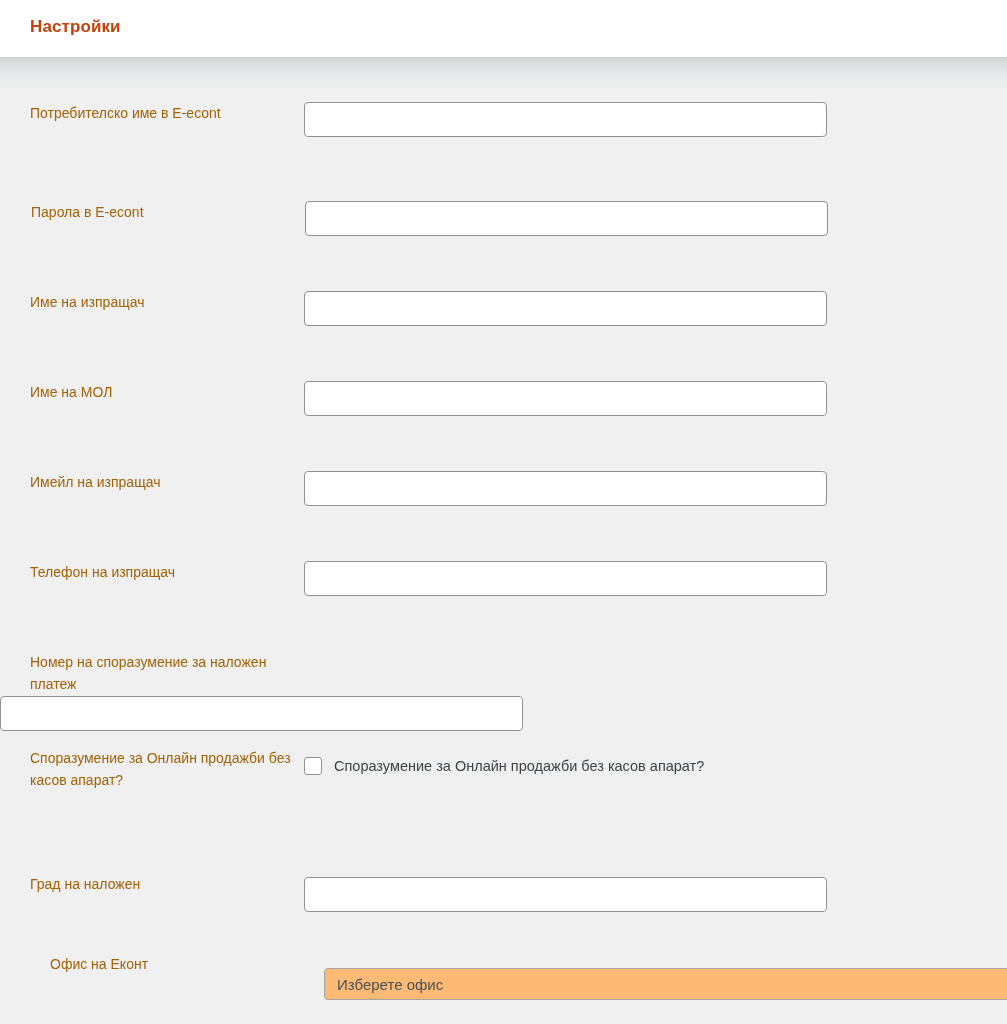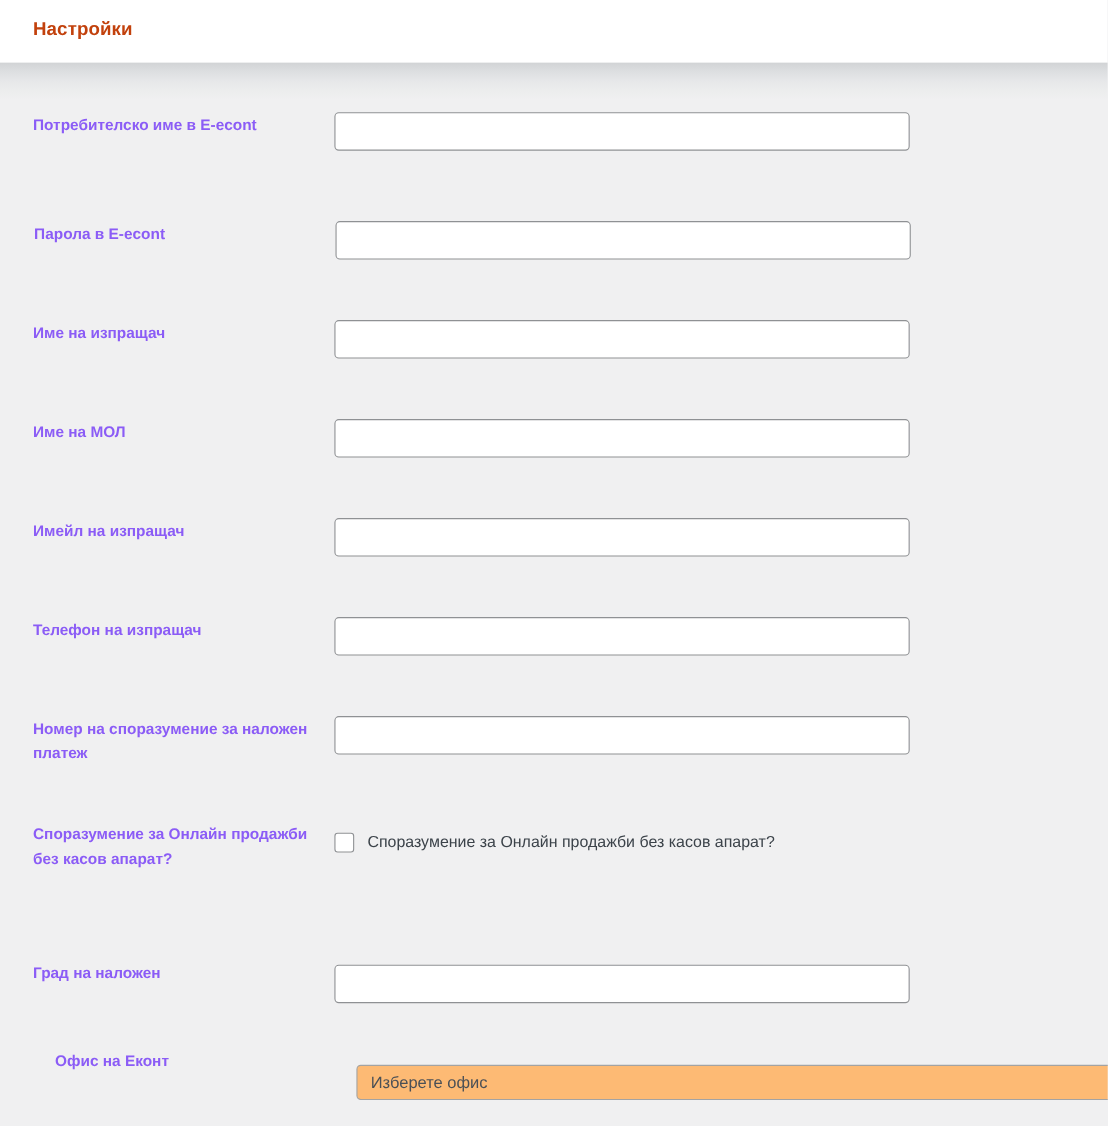--- a/index.html
+++ b/index.html
@@ -64,22 +64,22 @@
     width: 1007px;
     box-sizing: border-box;
   }
   .form-row .row-label {
     width: 304px;
     min-width: 304px;
     padding-left: 30px;
     padding-right: 10px;
     box-sizing: border-box;
     font-size: 14px;
-    font-weight: bold;
-    color: #8b5cf6;
+    font-weight: normal;
+    color: #a16207;
     line-height: 1.6;
   }
   .form-row .row-field {
     flex: 1 1 auto;
     box-sizing: border-box;
   }
 
   input.text-input {
     width: 523px;
     height: 35px;
@@ -165,21 +165,21 @@
       <div class="row-field" style="margin-top: 0px;"><input type="text" class="text-input" placeholder="" style=""></div>
     </div>
     <div class="form-row" style="position: absolute; top: 414px; left: 0px;">
       <div class="row-label">Имейл на изпращач</div>
       <div class="row-field" style="margin-top: 0px;"><input type="text" class="text-input" placeholder="" style=""></div>
     </div>
     <div class="form-row" style="position: absolute; top: 504px; left: 0px;">
       <div class="row-label">Телефон на изпращач</div>
       <div class="row-field" style="margin-top: 0px;"><input type="text" class="text-input" placeholder="" style=""></div>
     </div>
-    <div class="form-row" style="position: absolute; top: 594px; left: 0px;">
+    <div class="form-row" style="position: absolute; top: 594px; left: 0px; flex-direction: column;">
       <div class="row-label">Номер на споразумение за наложен платеж</div>
       <div class="row-field" style="margin-top: 0px;"><input type="text" class="text-input" placeholder="" style=""></div>
     </div>
     <div class="form-row" style="position: absolute; top: 690px; left: 0px;">
       <div class="row-label">Споразумение за Онлайн продажби без касов апарат?</div>
       <div class="row-field" style="margin-top: 8px;">
         <label class="checkbox-field">
           <input type="checkbox" class="cb" style="">
           <span class="cb-label">Споразумение за Онлайн продажби без касов апарат?</span>
         </label>

